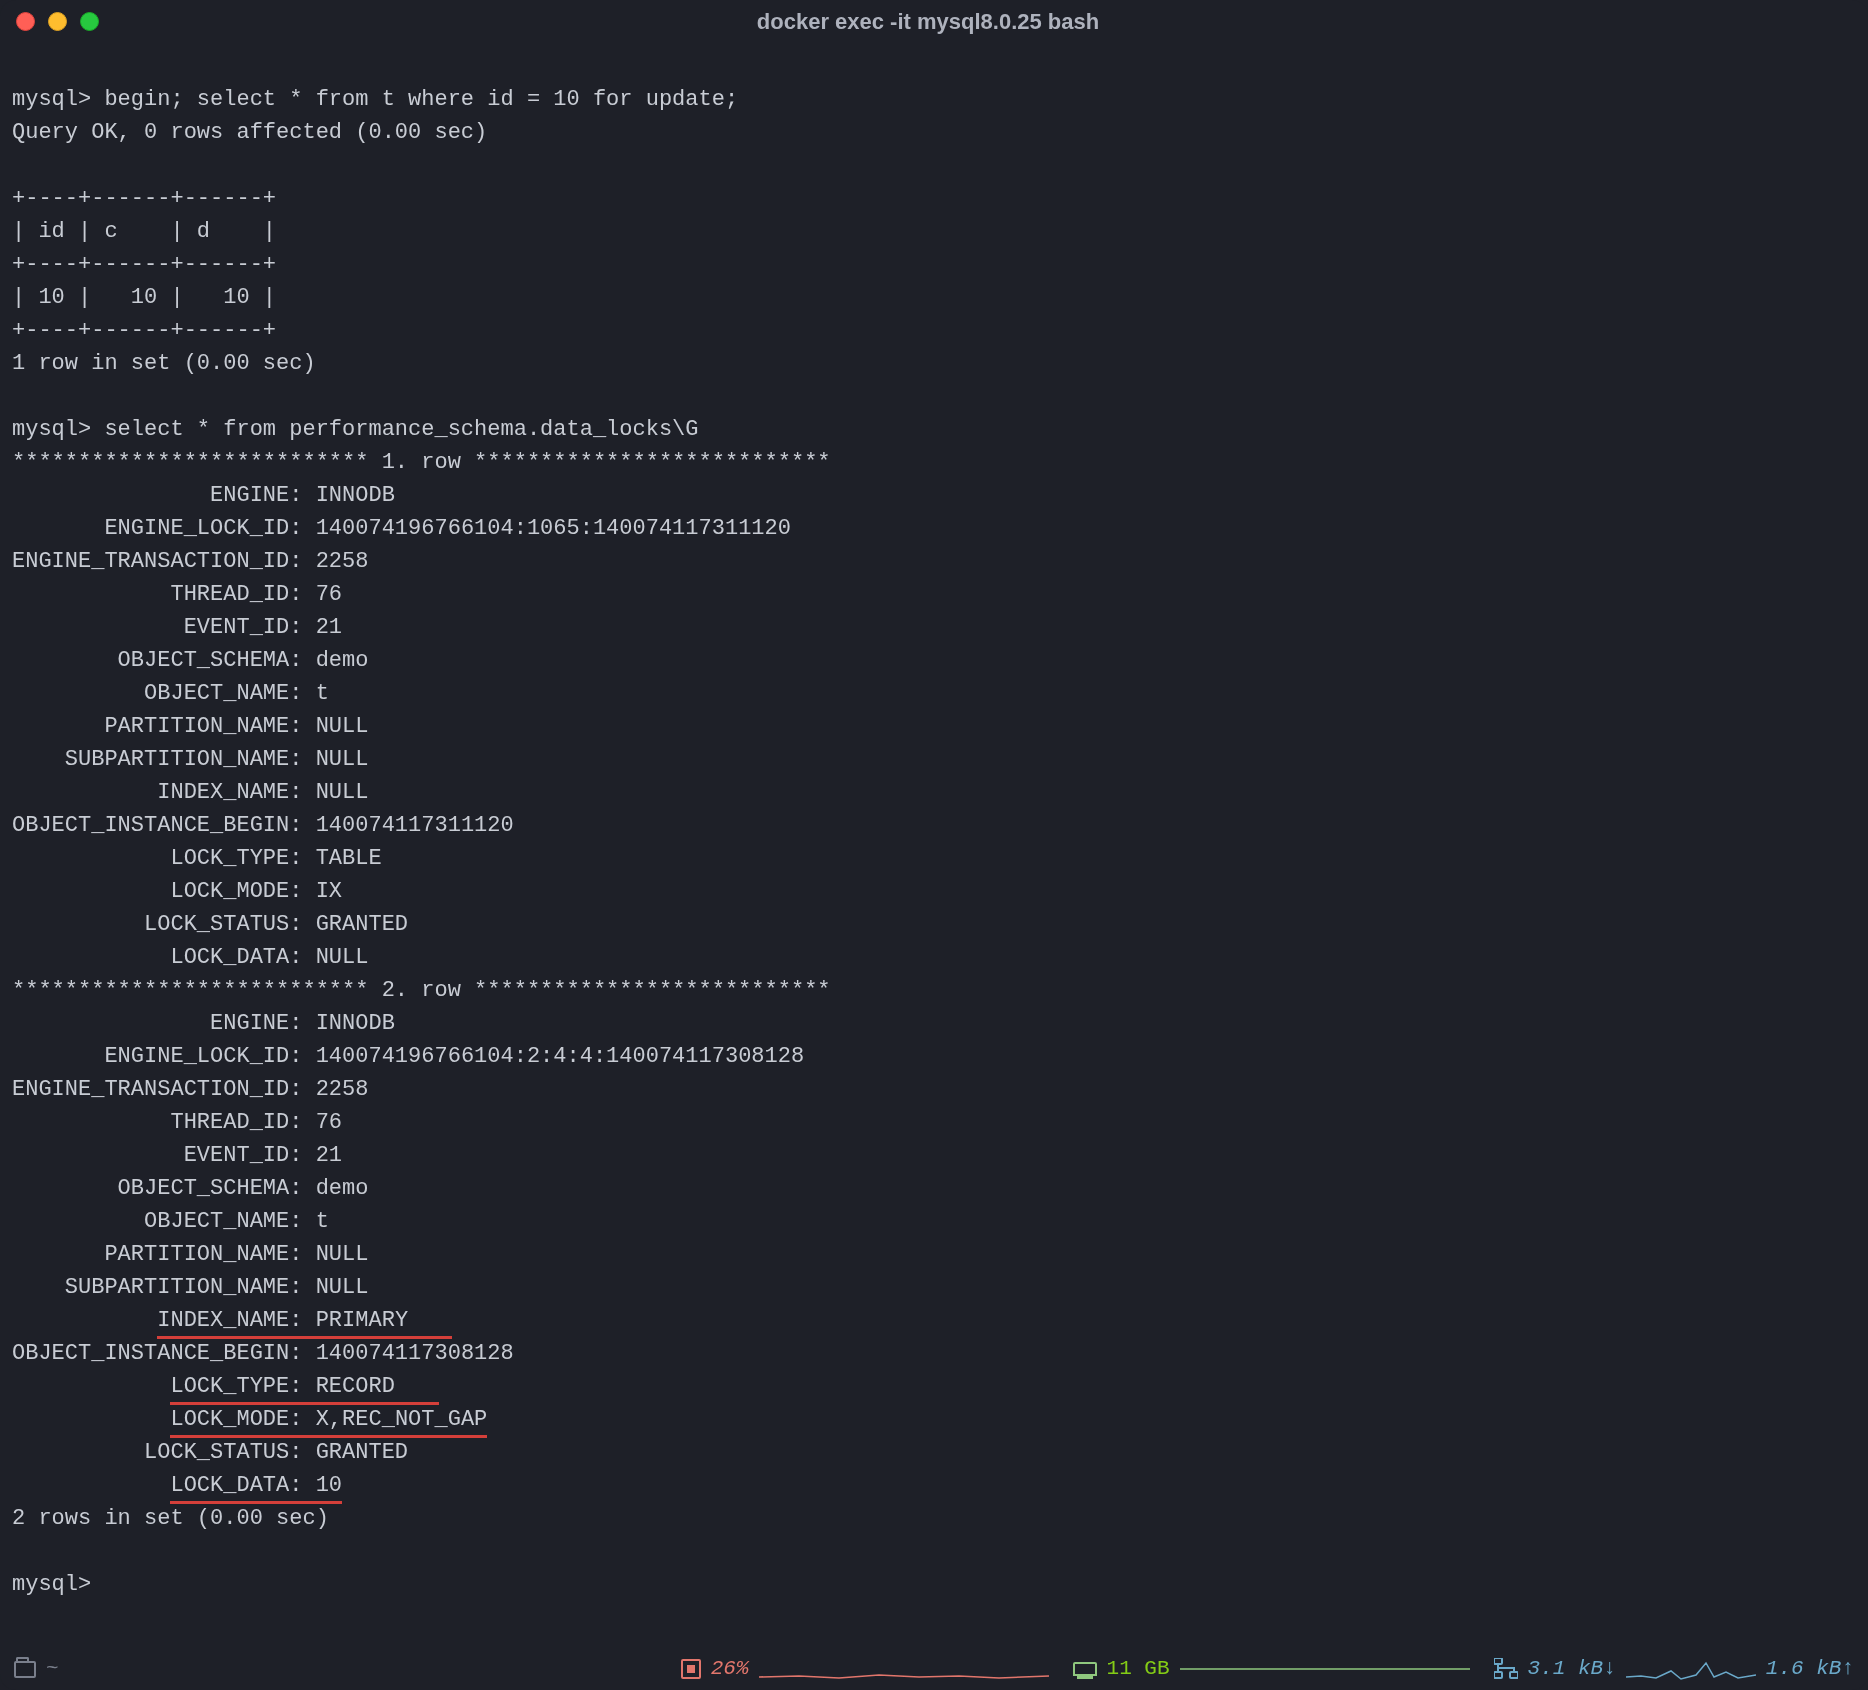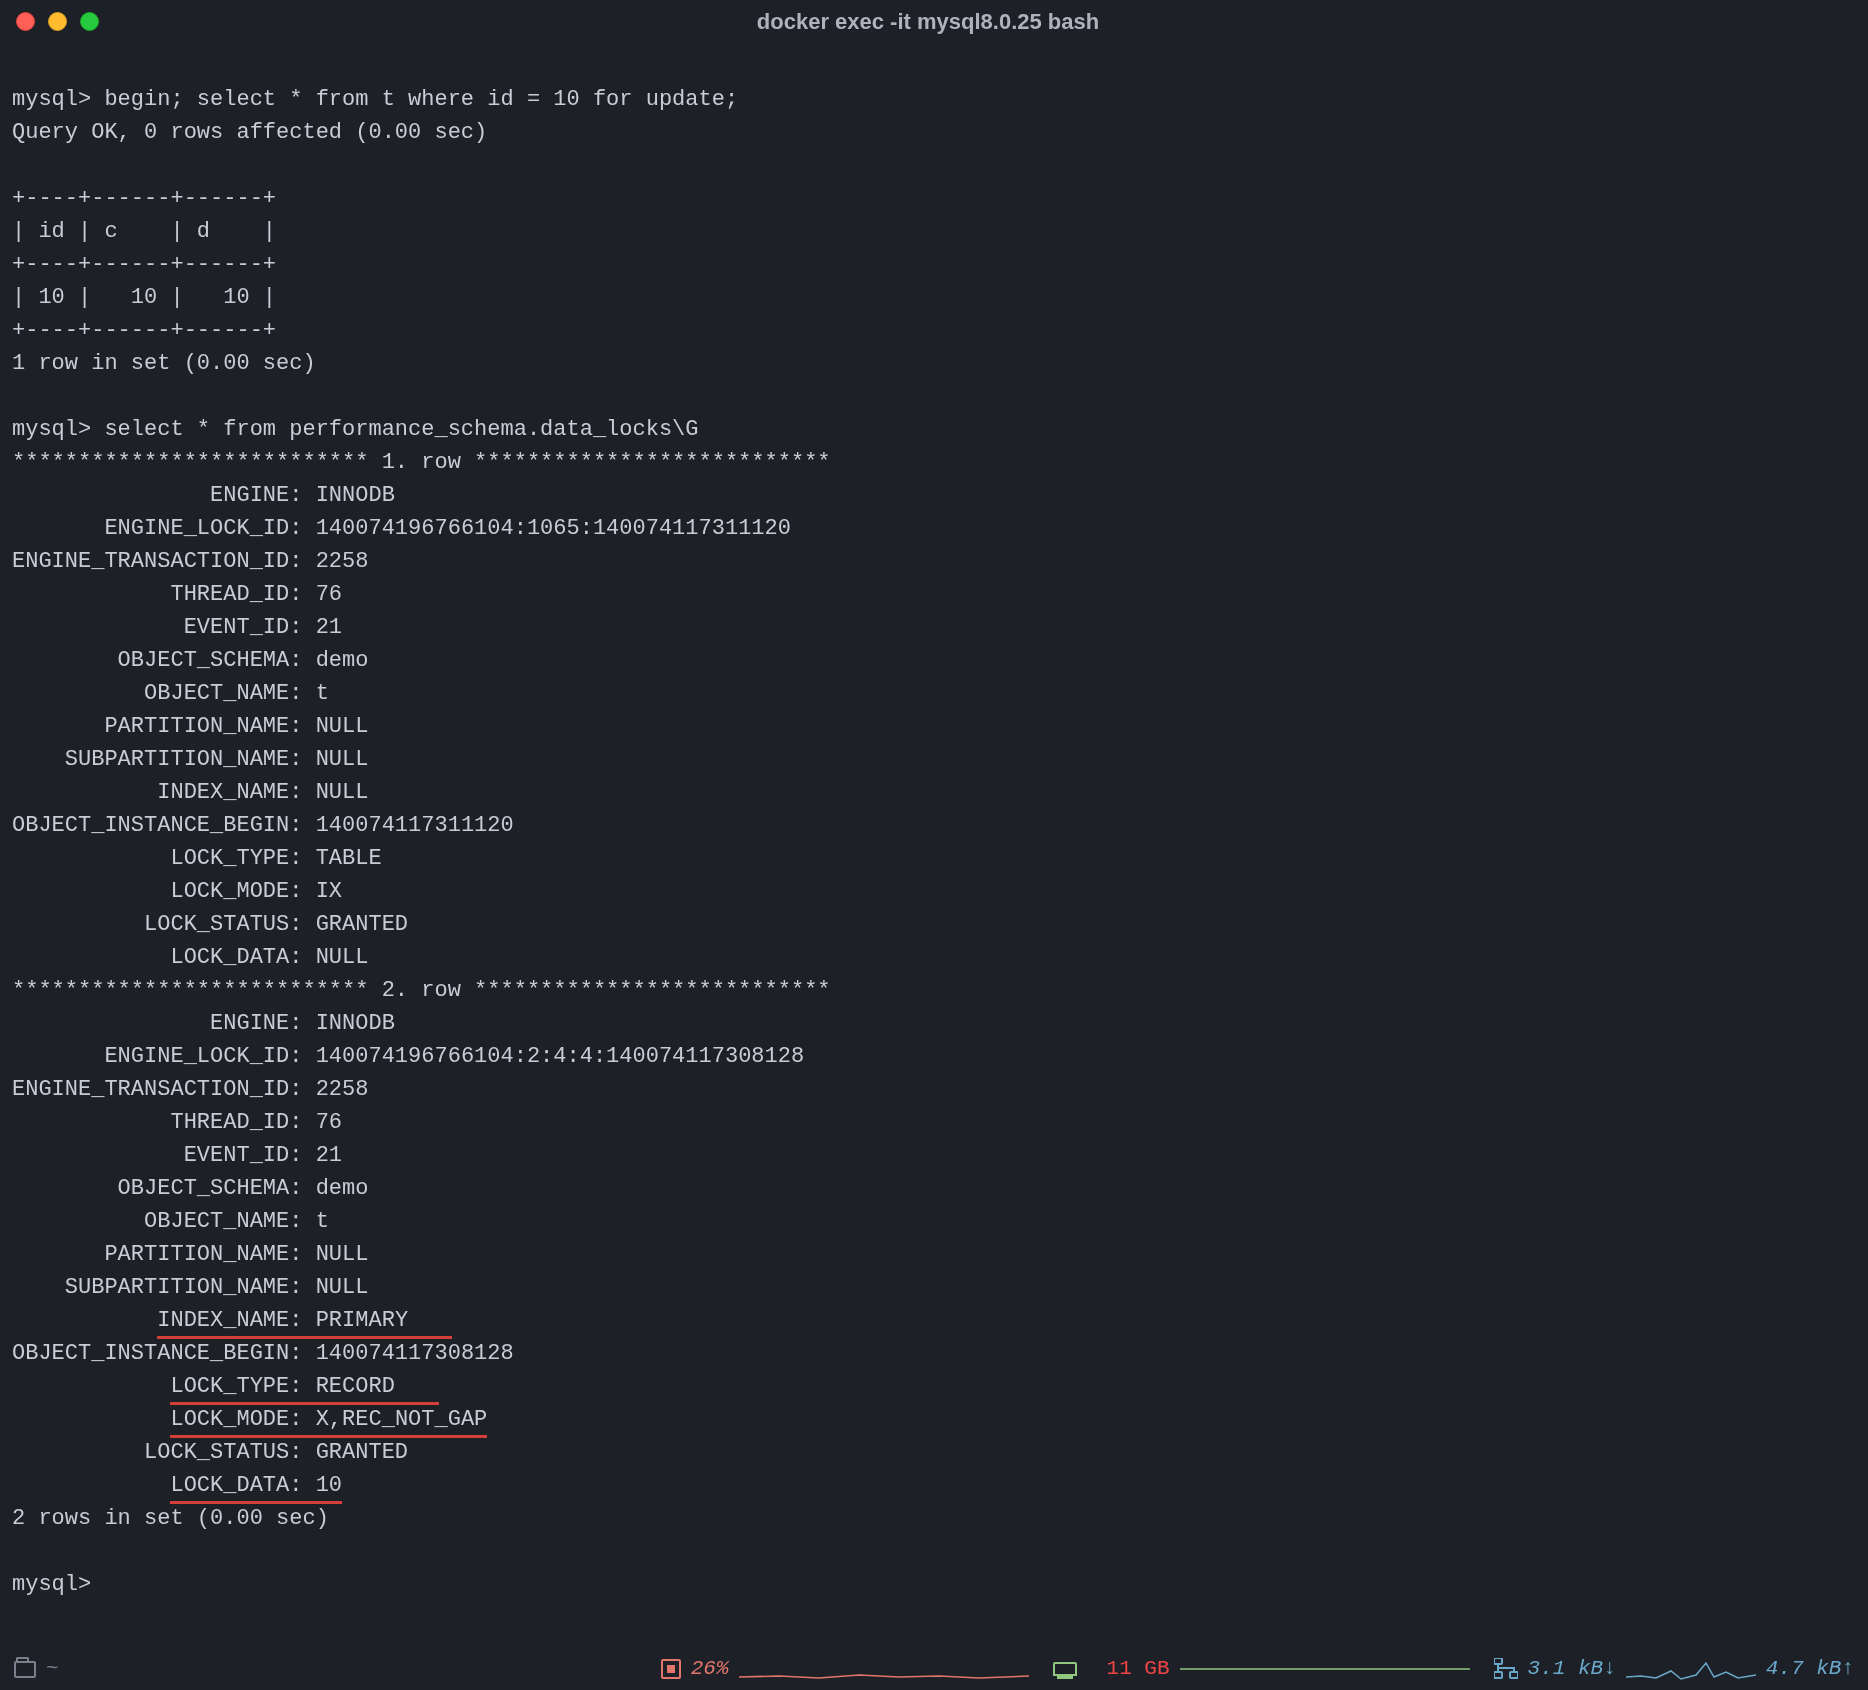--- a/index.html
+++ b/index.html
@@ -132,21 +132,21 @@
     border-top-left-radius: 2px;
     border-top-right-radius: 2px;
     position: relative;
   }
   .ram-icon::after {
     content: "";
     position: absolute;
     left: 2px; right: 2px; bottom: -5px; height: 3px;
     background: #8fc77e;
   }
-  .ram-val { color: #ef4444; margin-left: 20px; }
+  .ram-val { color: #84cc16; }
   .net-icon svg { display: block; }
   .net-val { color: #6aa8c9; font-style: italic; }
   .spark {
     height: 24px;
     width: 290px;
   }
   .spark.wide { width: 290px; }
   .spark.net1 { width: 130px; }
   .fill { flex: 1; }
 </style>
@@ -239,17 +239,17 @@
           <rect x="0" y="0" width="8" height="6" rx="1" fill="none" stroke="#6aa8c9" stroke-width="2"></rect>
           <rect x="0" y="14" width="8" height="6" rx="1" fill="none" stroke="#6aa8c9" stroke-width="2"></rect>
           <rect x="16" y="14" width="8" height="6" rx="1" fill="none" stroke="#6aa8c9" stroke-width="2"></rect>
           <path d="M4 6 V10 H20 V14 M4 10 V14" stroke="#6aa8c9" stroke-width="2" fill="none"></path>
         </svg>
       </span>
       <span class="net-val">3.1 kB↓</span>
       <svg class="spark net1" viewBox="0 0 130 24" preserveAspectRatio="none">
         <path d="M0,20 L15,19 L30,21 L45,14 L55,22 L70,18 L80,6 L88,20 L100,15 L112,21 L130,18" stroke="#6aa8c9" stroke-width="1.5" fill="none"></path>
       </svg>
-      <span class="net-val">4.7 kB↑</span>
+      <span class="net-val">1.6 kB↑</span>
     </div>
   </div>
 
 </div>
 
 </body></html>

